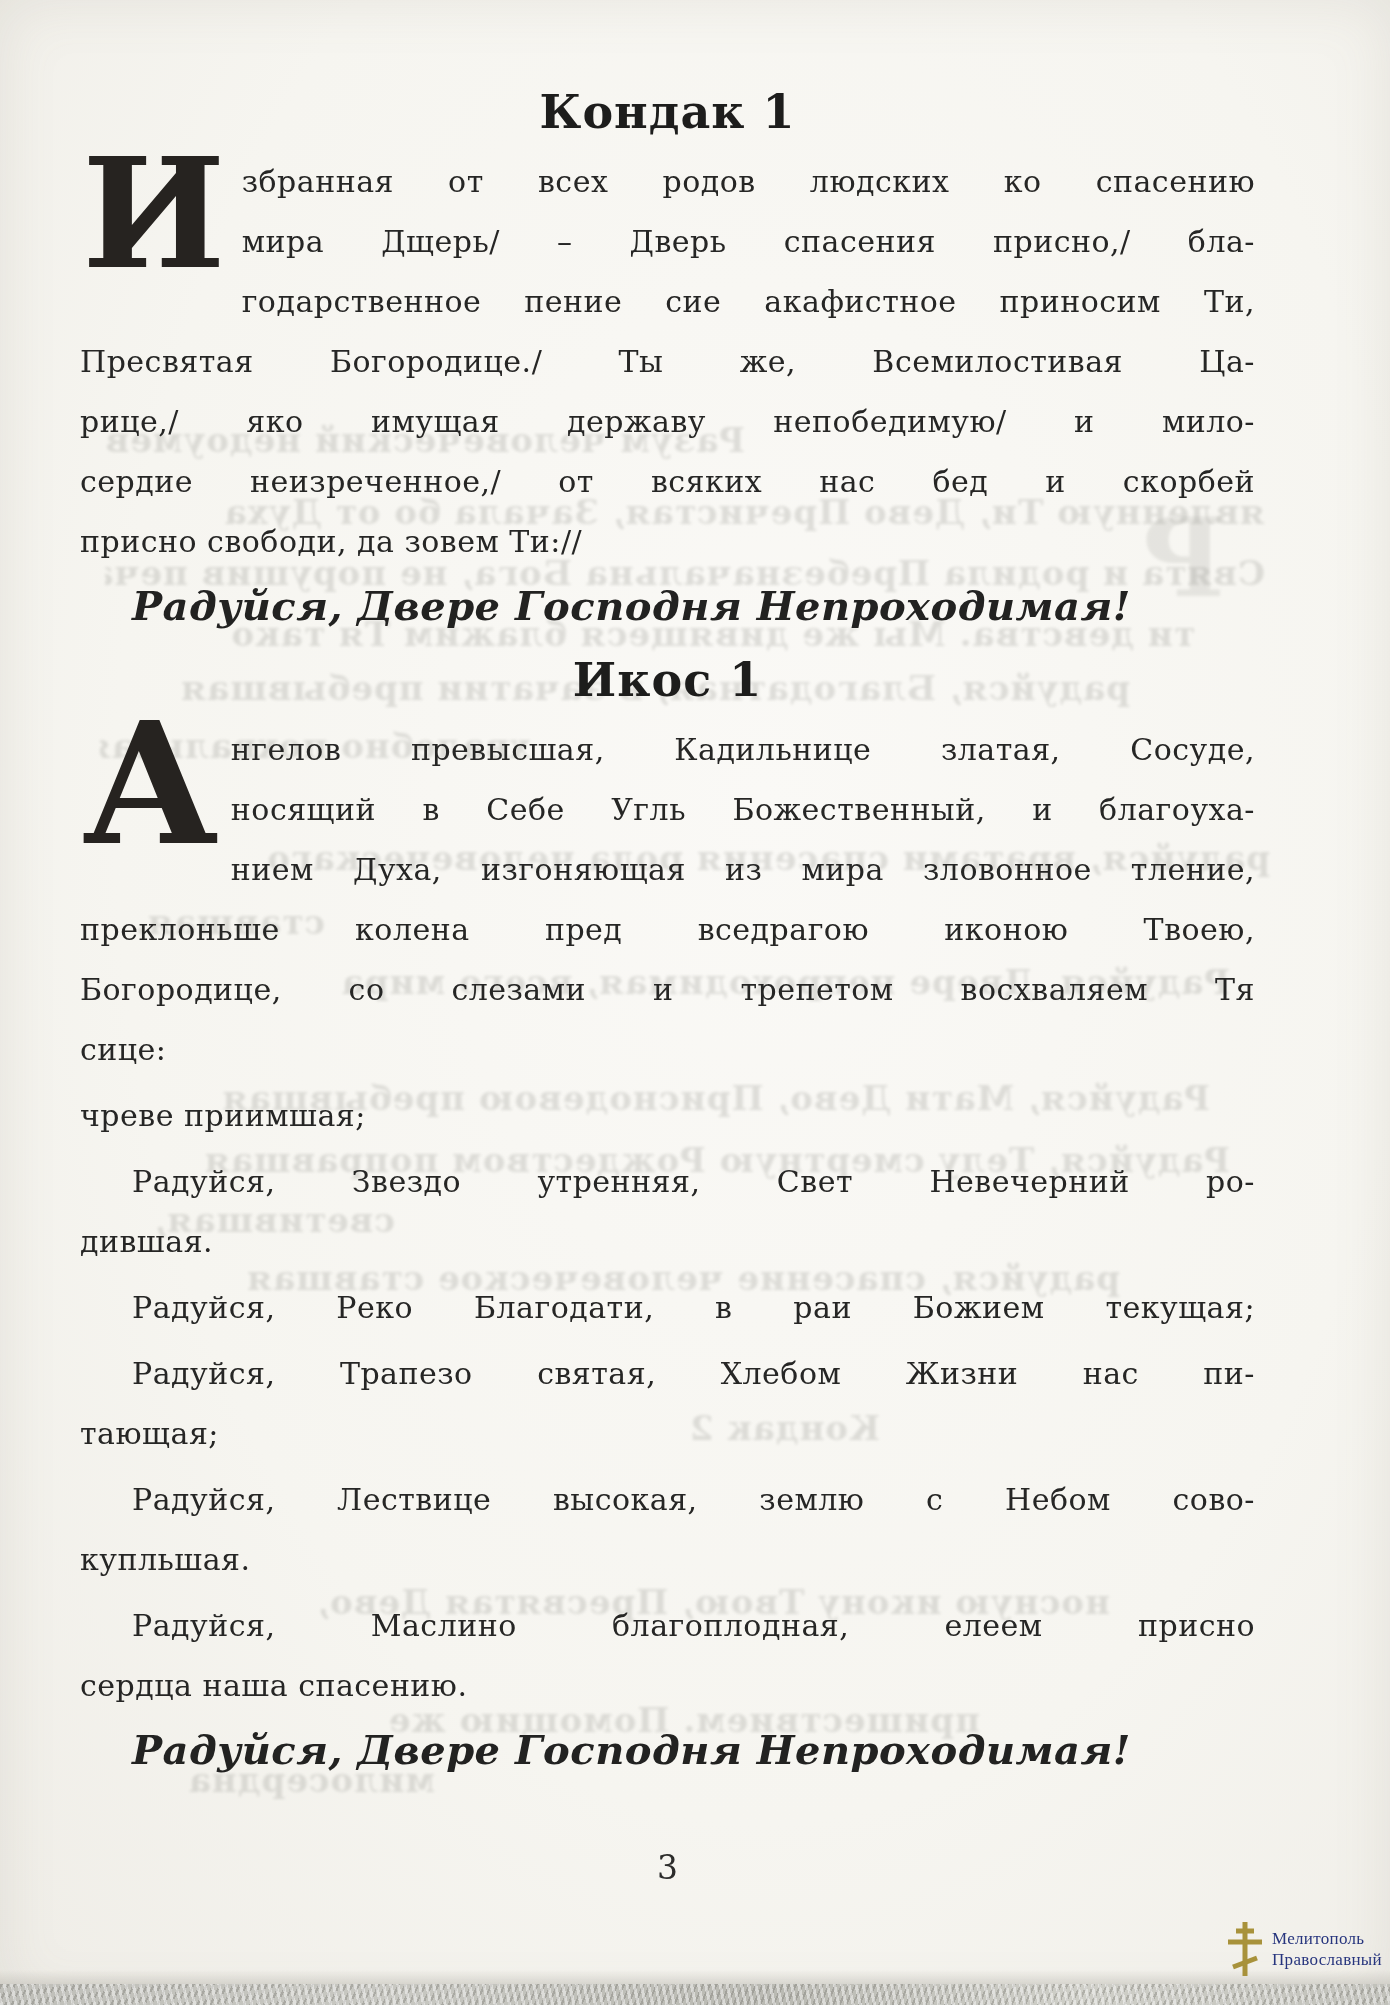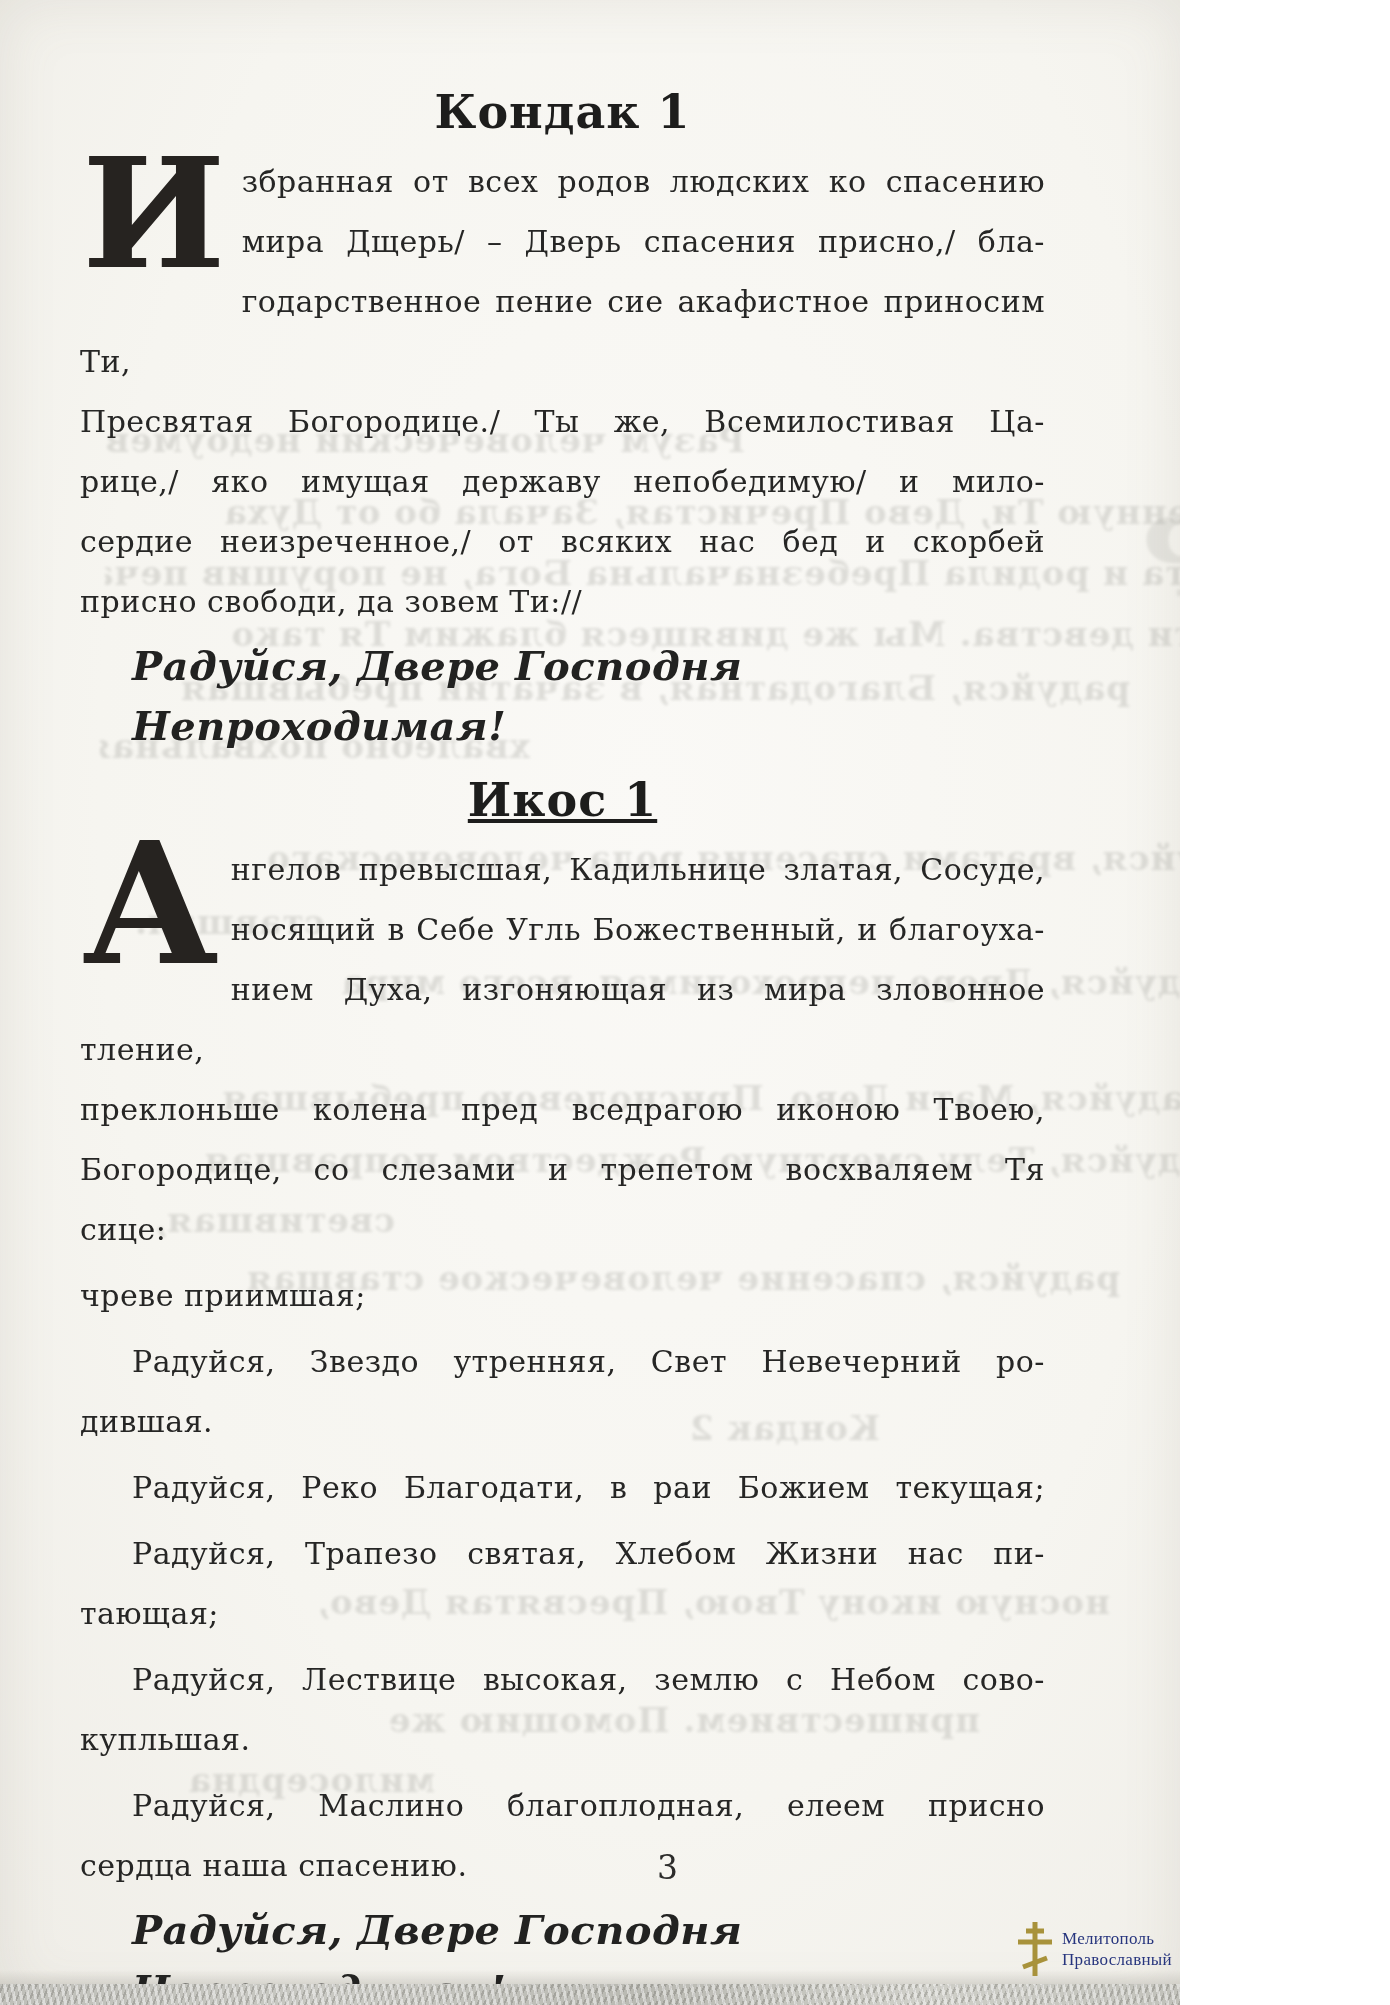--- a/index.html
+++ b/index.html
@@ -1,18 +1,18 @@
 <!DOCTYPE html>
 <html><head>
 <meta charset="utf-8">
 <style>
   html,body{margin:0;padding:0;}
   .page{
     position:relative;
-    width:1180px;height:2005px;
+    width:1390px;height:2005px;
     background:
       radial-gradient(ellipse at 55% 40%, #faf9f6 0%, #f6f5f0 60%, #efede7 100%);
     overflow:hidden;
     font-family:"DejaVu Serif","Liberation Serif",serif;
     box-shadow: inset 0 0 60px rgba(120,115,100,0.12);
   }
   
   .bleed{
     position:absolute;
     z-index:1;
@@ -36,21 +36,21 @@
   }
   .heading{
     text-align:center;
     font-size:46px;
     line-height:56px;
     font-weight:bold;
     color:#1d1d1c;
     margin:0 0 12px 0;
     letter-spacing:1px;
   }
-  .heading.icos{margin-top:16px;text-decoration:underline;}
+  .heading.icos{margin-top:16px;}
   .para{margin:0;}
   .line{
     font-size:30px;
     line-height:60px;
     letter-spacing:.5px;
     color:#262625;
   }
   .line.j{
     text-align:justify;
     text-align-last:justify;

